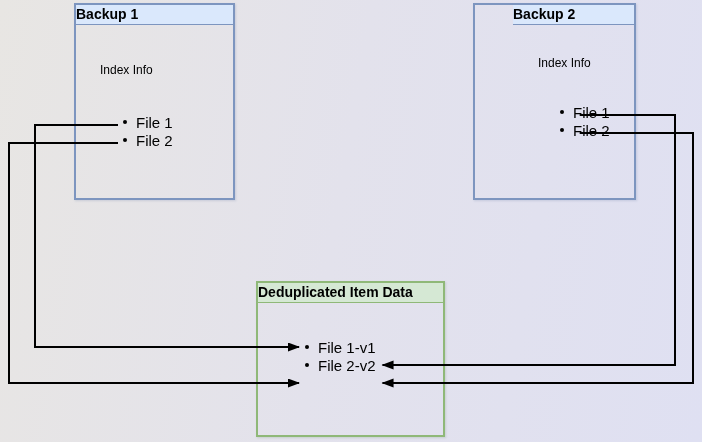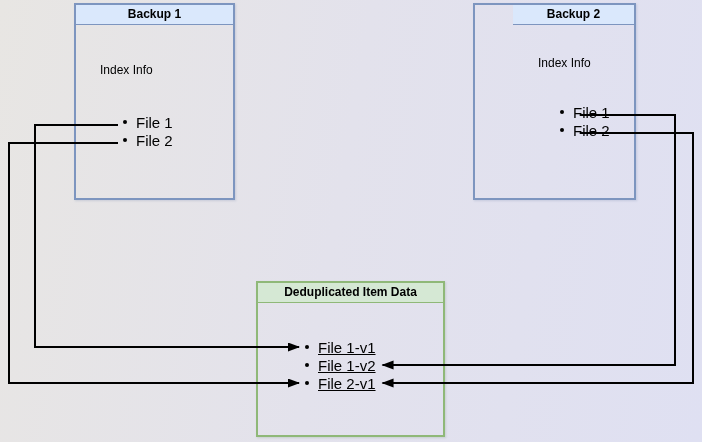--- a/index.html
+++ b/index.html
@@ -26,43 +26,43 @@
   .box.green {
     border: 2px solid var(--dedup-border, #8fb878);
     box-shadow: 1px 1px 2px rgba(110,150,110,0.25);
   }
   #backup1 { left: 74px;  top: 3px;   width: 161px; height: 197px; }
   #backup2 { left: 473px; top: 3px;   width: 163px; height: 197px; padding-left: 38px; }
   #dedup   { left: 256px; top: 281px; width: 189px; height: 156px; }
 
   .box-header {
     height: 19px; line-height: 19px;
-    text-align: center;
-    font-size: 12px; font-weight: bold;
+    text-align: left;
+    font-size: 14px; font-weight: bold;
   }
   .blue .box-header {
     background: var(--backup-header, #dae8fc);
     border-bottom: 1px solid var(--backup-border, #7d95bf);
   }
   .green .box-header {
     background: var(--dedup-header, #d5e8d4);
     border-bottom: 1px solid var(--dedup-border, #8fb878);
   }
 
   .subtitle { font-size: 12px; }
   #backup1 .subtitle { margin: 38px 0 0 24px; }
   #backup2 .subtitle { margin: 31px 0 0 25px; }
 
   ul.file-list {
     list-style: none;
     margin: 0; padding: 0;
   }
   #backup1 ul.file-list { margin: 36px 0 0 47px; }
   #backup2 ul.file-list { margin: 33px 0 0 47px; }
-  #dedup   ul.file-list { margin: 35px 0 0 47px; text-decoration: underline; }
+  #dedup   ul.file-list { margin: 35px 0 0 47px; }
   ul.file-list li {
     display: flex;
     align-items: center;
     height: 18px;
     font-size: 15px;
     white-space: nowrap;
   }
   .dot {
     flex: none;
     width: 4px; height: 4px;
@@ -121,25 +121,21 @@
   <div class="box green" id="dedup">
     <div class="box-header">Deduplicated Item Data</div>
     <div class="box-body">
       <ul class="file-list">
         <li>
           <span class="dot"></span>
           <span class="lbl">File 1-v1</span>
         </li>
         <li>
           <span class="dot"></span>
-          <span class="lbl">File 1-v2</span>
-        </li>
-        <li>
-          <span class="dot"></span>
-          <span class="lbl">File 2-v1</span>
+          <span class="lbl">File 2-v2</span>
         </li>
       </ul>
     </div>
   </div>
 
   <svg id="connector-layer" viewBox="0 0 702 442" xmlns="http://www.w3.org/2000/svg">
     <defs>
       <marker id="arrow" markerUnits="userSpaceOnUse" markerWidth="13" markerHeight="10" refX="11" refY="4.5" orient="auto">
         <path d="M0,0 L12,4.5 L0,9 Z" fill="#000000"></path>
       </marker>

